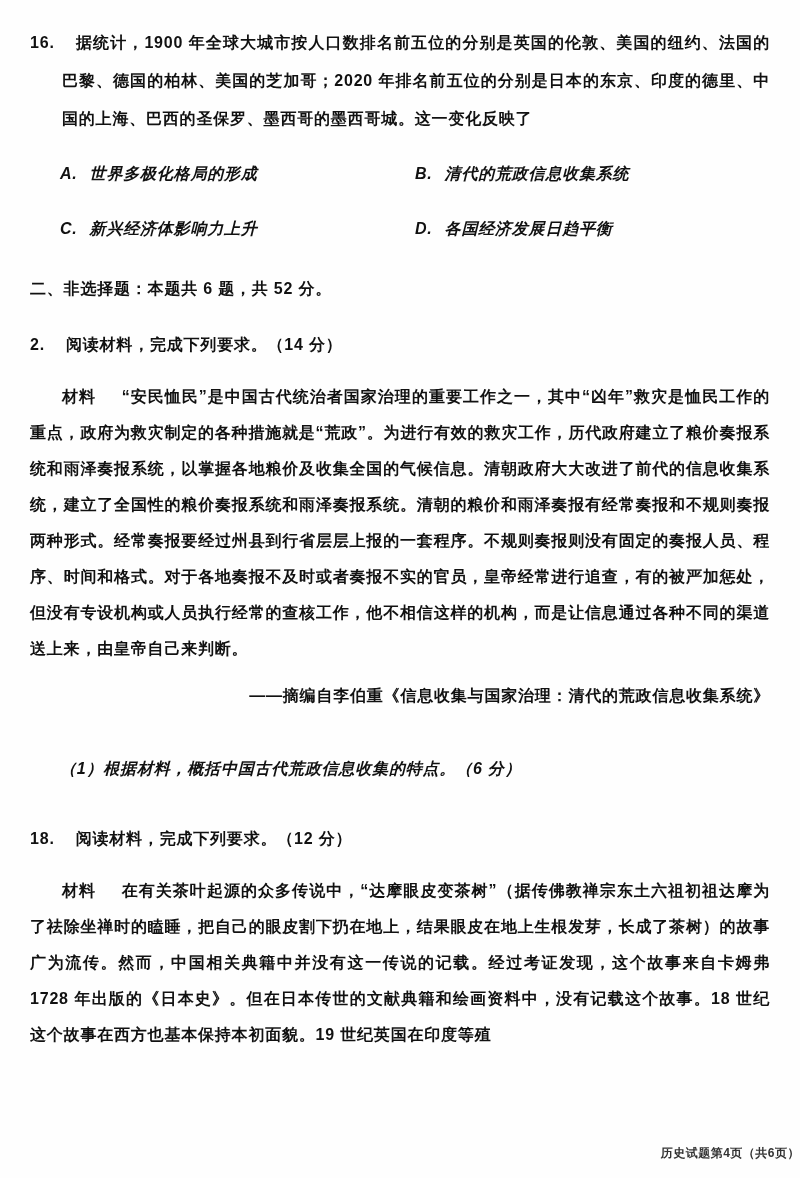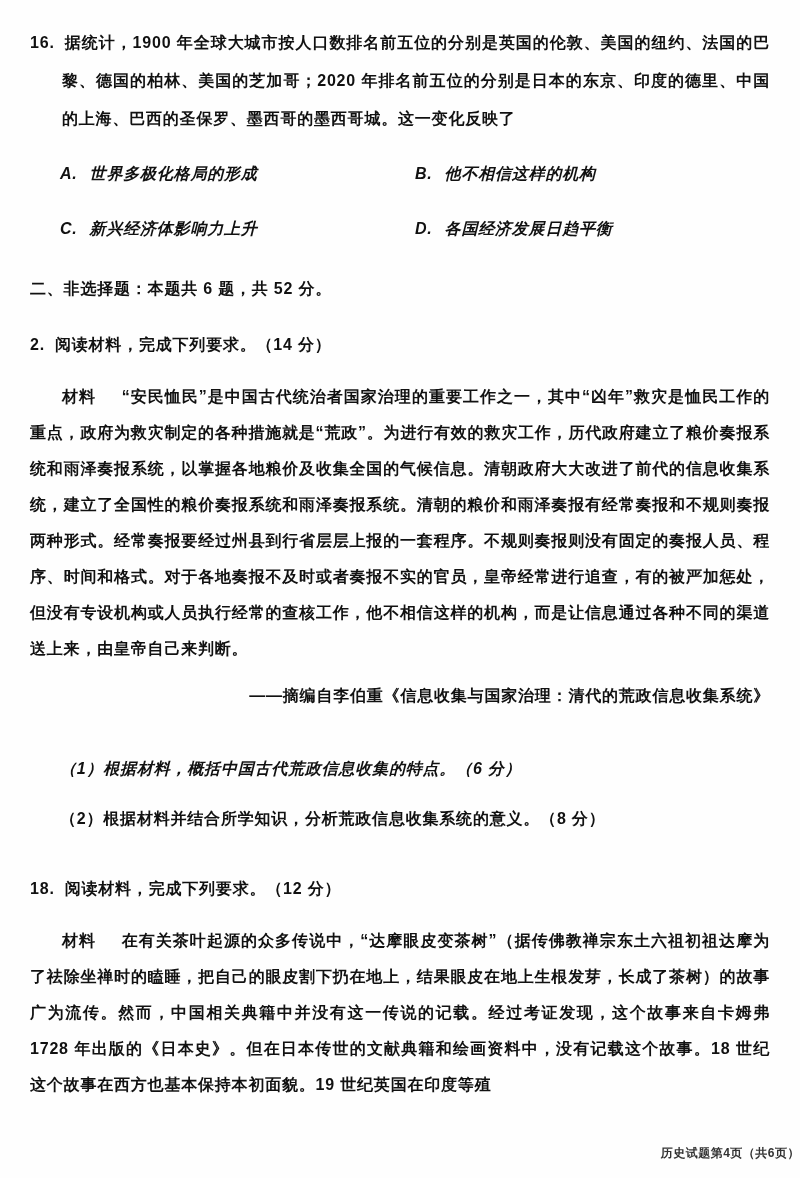--- a/index.html
+++ b/index.html
@@ -14,21 +14,21 @@
     letter-spacing: 0.8px;
     padding: 24px 30px 60px 30px;
     overflow: hidden;
   }
   .stem {
     line-height: 38px;
     text-align: justify;
     padding-left: 32px;
     text-indent: -32px;
   }
-  .qnum { margin-right: 10px; }
+  .qnum { margin-right: 21px; }
   .options {
     display: grid;
     grid-template-columns: 355px 1fr;
     row-gap: 31px;
     padding-left: 30px;
     margin-top: 24px;
     line-height: 24px;
     font-style: italic;
   }
   .opt-label { margin-right: 12px; }
@@ -71,34 +71,33 @@
     color: #333;
   }
 </style>
 </head>
 <body>
 
 <div>
   <p class="stem"><span class="qnum">16.</span><span>据统计，1900 年全球大城市按人口数排名前五位的分别是英国的伦敦、美国的纽约、法国的巴黎、德国的柏林、美国的芝加哥；2020 年排名前五位的分别是日本的东京、印度的德里、中国的上海、巴西的圣保罗、墨西哥的墨西哥城。这一变化反映了</span></p>
   <div class="options">
     <div><span class="opt-label">A.</span><span>世界多极化格局的形成</span></div>
-    <div><span class="opt-label">B.</span><span>他不相信这样的机构</span></div>
+    <div><span class="opt-label">B.</span><span>清代的荒政信息收集系统</span></div>
     <div><span class="opt-label">C.</span><span>新兴经济体影响力上升</span></div>
     <div><span class="opt-label">D.</span><span>各国经济发展日趋平衡</span></div>
   </div>
 </div>
 
 <p class="section-heading">二、非选择题：本题共 6 题，共 52 分。</p>
 
 <div>
   <p class="q-intro"><span class="qnum">2.</span><span>阅读材料，完成下列要求。（14 分）</span></p>
   <p class="material"><span class="material-label">材料</span><span>“安民恤民”是中国古代统治者国家治理的重要工作之一，其中“凶年”救灾是恤民工作的重点，政府为救灾制定的各种措施就是“荒政”。为进行有效的救灾工作，历代政府建立了粮价奏报系统和雨泽奏报系统，以掌握各地粮价及收集全国的气候信息。清朝政府大大改进了前代的信息收集系统，建立了全国性的粮价奏报系统和雨泽奏报系统。清朝的粮价和雨泽奏报有经常奏报和不规则奏报两种形式。经常奏报要经过州县到行省层层上报的一套程序。不规则奏报则没有固定的奏报人员、程序、时间和格式。对于各地奏报不及时或者奏报不实的官员，皇帝经常进行追查，有的被严加惩处，但没有专设机构或人员执行经常的查核工作，他不相信这样的机构，而是让信息通过各种不同的渠道送上来，由皇帝自己来判断。</span></p>
   <p class="source">——摘编自李伯重《信息收集与国家治理：清代的荒政信息收集系统》</p>
   <p class="subq subq-1">（1）根据材料，概括中国古代荒政信息收集的特点。（6 分）</p>
-  <p class="subq subq-2">（2）根据材料并结合所学知识，分析荒政信息收集系统的意义。（8 分）</p>
 </div>
 
 <div class="q18-block">
   <p class="q-intro"><span class="qnum">18.</span><span>阅读材料，完成下列要求。（12 分）</span></p>
   <p class="material"><span class="material-label">材料</span><span>在有关茶叶起源的众多传说中，“达摩眼皮变茶树”（据传佛教禅宗东土六祖初祖达摩为了祛除坐禅时的瞌睡，把自己的眼皮割下扔在地上，结果眼皮在地上生根发芽，长成了茶树）的故事广为流传。然而，中国相关典籍中并没有这一传说的记载。经过考证发现，这个故事来自卡姆弗 1728 年出版的《日本史》。但在日本传世的文献典籍和绘画资料中，没有记载这个故事。18 世纪这个故事在西方也基本保持本初面貌。19 世纪英国在印度等殖</span></p>
 </div>
 
 <div class="footer">历史试题第4页（共6页）</div>
 
 </body></html>

